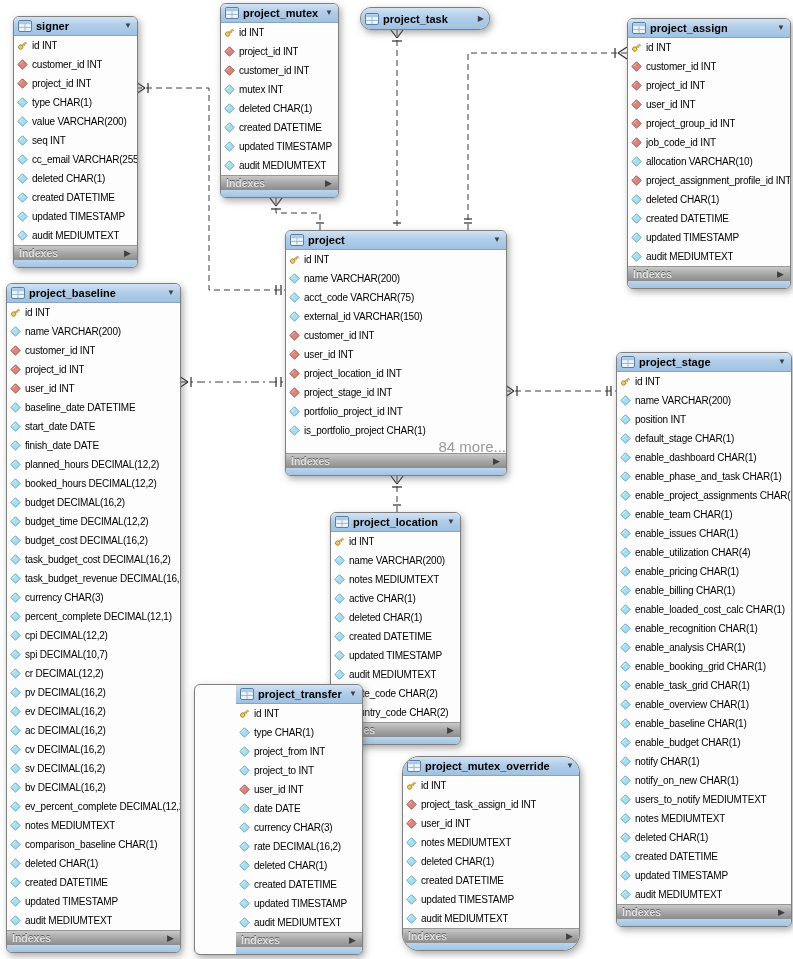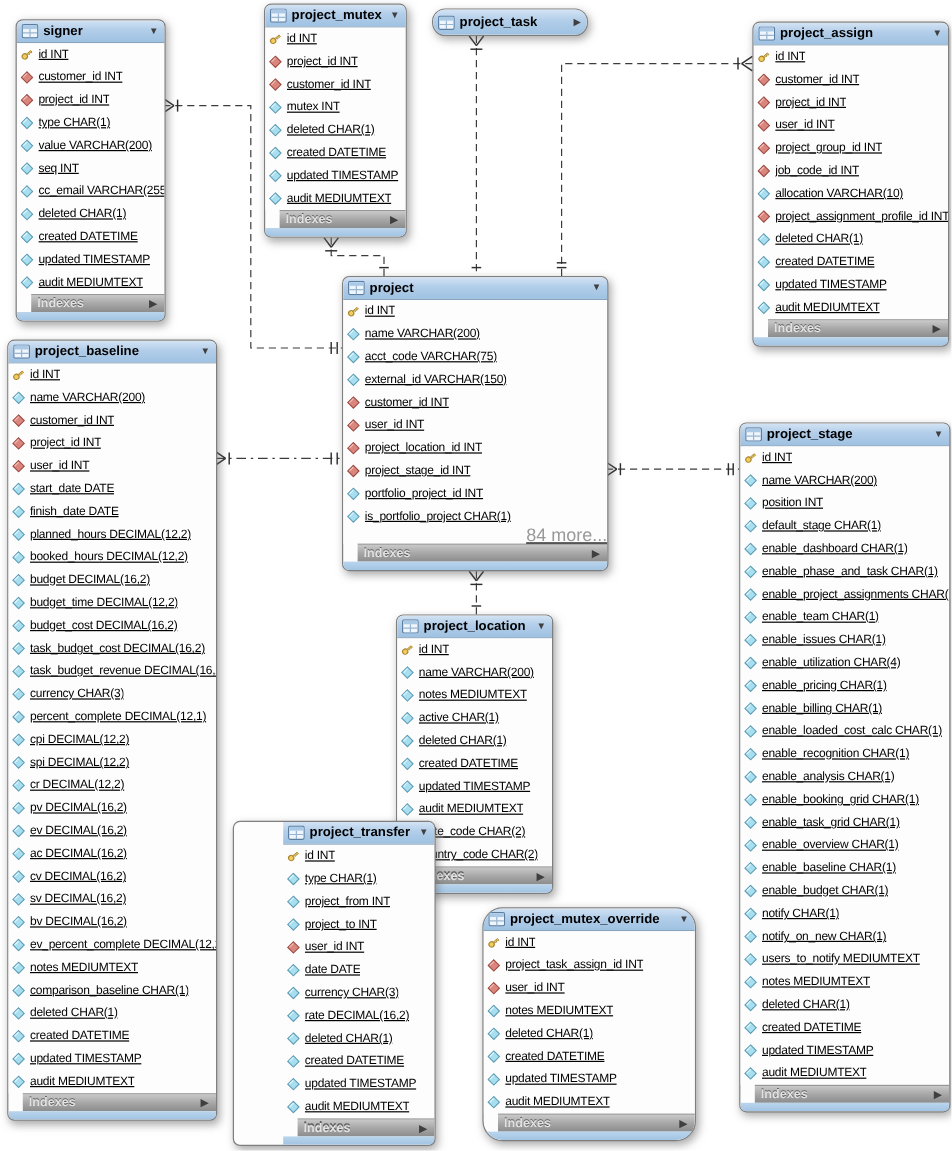--- a/index.html
+++ b/index.html
@@ -11,28 +11,28 @@
   .er-table{position:absolute;z-index:2;border:1px solid #7f7f7f;border-radius:6px;background:#fdfdfd;
             box-shadow:2px 3px 7px rgba(100,100,100,.55);overflow:hidden;}
   .er-table.collapsed{border-radius:11px;}
   .hd{height:19px;display:flex;align-items:center;gap:4px;padding:0 5px 0 4px;box-sizing:border-box;
       background:linear-gradient(180deg,#d3e3f4 0%,#b1cde9 45%,#9fc2e2 100%);
       border-bottom:1px solid #87a3bd;}
   .collapsed .hd{height:21px;border-bottom:none;}
   .ttl{font-size:11px;font-weight:bold;color:#000;white-space:nowrap;overflow:hidden;}
   .arrow{margin-left:auto;font-size:8px;color:#3f3f3f;line-height:1;}
   .tbl-ic{display:inline-flex;flex:none;}
-  .body{background:#fdfdfd;text-decoration:underline;}
+  .body{background:#fdfdfd;}
   .row{height:19px;display:flex;align-items:center;}
   .fic{width:11px;height:11px;margin:0 4px 0 3px;flex:none;display:inline-flex;}
   .lbl{font-size:10px;letter-spacing:-0.2px;color:#000;white-space:nowrap;overflow:hidden;}
   .more{height:13px;line-height:13px;text-align:right;font-size:15px;color:#999;}
   .ft{height:15px;display:flex;align-items:center;padding:0 6px 0 5px;box-sizing:border-box;
       background:linear-gradient(180deg,#c9c9c9 0%,#a7a7a7 50%,#8c8c8c 100%);
-      border-top:1px solid #979797;margin-left:12px;}
+      border-top:1px solid #979797;}
   .ftl{font-size:10.5px;font-weight:bold;color:#e2e2e2;text-shadow:0 -1px 0 rgba(70,70,70,.8);}
   .ftar{margin-left:auto;font-size:9px;color:#3f3f3f;line-height:1;}
   .btm{height:7px;background:linear-gradient(180deg,#bad5ed,#a1c4e3);}
 </style>
 </head>
 <body>
 
 <div id="canvas">
     <svg id="wires" width="793" height="959">
       <path d="M136,88 H209 V290 H285" class="conn" stroke-dasharray="6,4"></path>
@@ -612,20 +612,29 @@
           </span>
           <span class="lbl">user_id INT</span>
         </div>
         <div class="row">
           <span class="fic">
             <svg width="11" height="11" viewBox="0 0 11 11">
               <polygon points="5.5,0.8 10.2,5.5 5.5,10.2 0.8,5.5" fill="#a8dff0" stroke="#5d9cb4" stroke-width="0.9"></polygon>
               <path d="M5.5,2.2 L2.2,5.5" stroke="#e2f6fb" stroke-width="1" fill="none"></path>
             </svg>
           </span>
+          <span class="lbl">baseline_date DATETIME</span>
+        </div>
+        <div class="row">
+          <span class="fic">
+            <svg width="11" height="11" viewBox="0 0 11 11">
+              <polygon points="5.5,0.8 10.2,5.5 5.5,10.2 0.8,5.5" fill="#a8dff0" stroke="#5d9cb4" stroke-width="0.9"></polygon>
+              <path d="M5.5,2.2 L2.2,5.5" stroke="#e2f6fb" stroke-width="1" fill="none"></path>
+            </svg>
+          </span>
           <span class="lbl">start_date DATE</span>
         </div>
         <div class="row">
           <span class="fic">
             <svg width="11" height="11" viewBox="0 0 11 11">
               <polygon points="5.5,0.8 10.2,5.5 5.5,10.2 0.8,5.5" fill="#a8dff0" stroke="#5d9cb4" stroke-width="0.9"></polygon>
               <path d="M5.5,2.2 L2.2,5.5" stroke="#e2f6fb" stroke-width="1" fill="none"></path>
             </svg>
           </span>
           <span class="lbl">finish_date DATE</span>
@@ -720,21 +729,21 @@
           </span>
           <span class="lbl">cpi DECIMAL(12,2)</span>
         </div>
         <div class="row">
           <span class="fic">
             <svg width="11" height="11" viewBox="0 0 11 11">
               <polygon points="5.5,0.8 10.2,5.5 5.5,10.2 0.8,5.5" fill="#a8dff0" stroke="#5d9cb4" stroke-width="0.9"></polygon>
               <path d="M5.5,2.2 L2.2,5.5" stroke="#e2f6fb" stroke-width="1" fill="none"></path>
             </svg>
           </span>
-          <span class="lbl">spi DECIMAL(12,2)</span>
+          <span class="lbl">spi DECIMAL(10,7)</span>
         </div>
         <div class="row">
           <span class="fic">
             <svg width="11" height="11" viewBox="0 0 11 11">
               <polygon points="5.5,0.8 10.2,5.5 5.5,10.2 0.8,5.5" fill="#a8dff0" stroke="#5d9cb4" stroke-width="0.9"></polygon>
               <path d="M5.5,2.2 L2.2,5.5" stroke="#e2f6fb" stroke-width="1" fill="none"></path>
             </svg>
           </span>
           <span class="lbl">cr DECIMAL(12,2)</span>
         </div>

